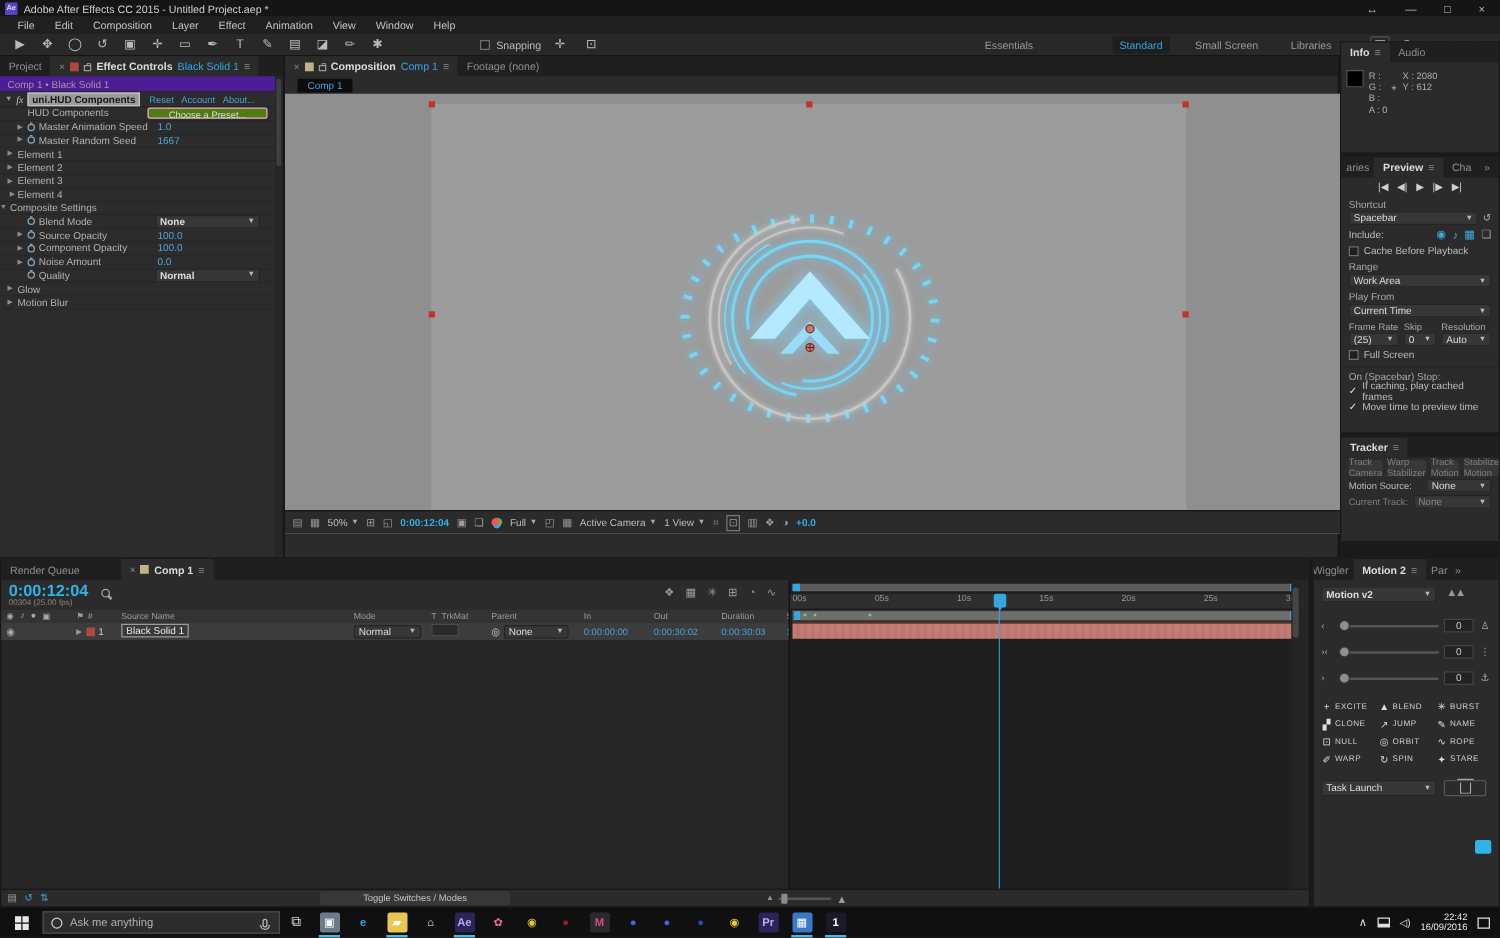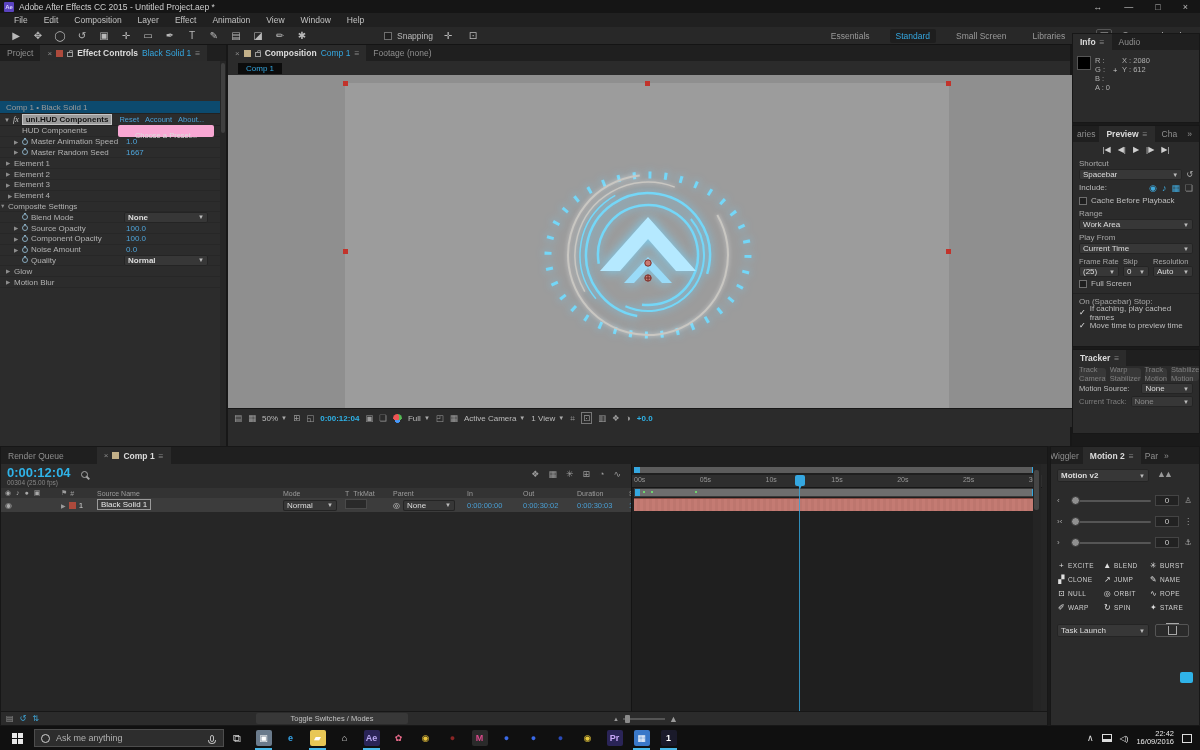--- a/index.html
+++ b/index.html
@@ -14,58 +14,58 @@
   #titlebar .title{color:#cfcfcf;font-size:8.5px;}
   #titlebar .wc{margin-left:auto;display:flex;gap:22px;color:#bdbdbd;font-size:9px;padding-right:8px;}
   #menubar{position:absolute;left:0;top:13px;width:1200px;height:14px;background:#202020;
     display:flex;align-items:center;padding-left:6px;}
   #menubar .mi{padding:0 8px;color:#c3c3c3;font-size:8.5px;}
   #toolbar{position:absolute;left:0;top:27px;width:1200px;height:18px;background:#282828;
     border-bottom:1px solid #141414;display:flex;align-items:center;padding:0 6px;gap:2px;}
   #toolbar .tool{width:20px;text-align:center;color:#b9b9b9;font-size:10px;}
   #toolbar .tb-right{margin-left:auto;display:flex;align-items:center;gap:10px;padding-right:8px;}
   .ws{color:#9a9a9a;font-size:8.5px;padding:2px 6px;}
-  .ws.active{color:#35a7e0;background:#1e1e1e;border-radius:2px;}
+  .ws.active{color:#35a7e0;background:#1e1e1e;border-radius:2px;margin-left:43px;}
   .cb{width:8px;height:8px;border:1px solid #6f6f6f;background:#1f1f1f;display:inline-block;}
   .mag{width:7px;height:7px;border:1.5px solid #a5a5a5;border-radius:50%;position:relative;display:inline-block;}
   .mag::after{content:'';position:absolute;width:4px;height:1.5px;background:#a5a5a5;transform:rotate(45deg);right:-3px;bottom:-1px;}
   .tabbar{display:flex;align-items:stretch;background:#1f1f1f;height:16px;font-size:8.5px;}
   .tab{display:flex;align-items:center;gap:4px;padding:0 7px;color:#8f8f8f;}
   .tab.active{background:#2b2b2b;color:#dcdcdc;}
   .tab .x{color:#8a8a8a;font-size:8px;}
   .tab .menu{color:#8a8a8a;}
   .tab .accent{color:#35a7e0;}
   .sw-red{width:7px;height:7px;background:#ad4a3c;display:inline-block;}
   .sw-tan{width:7px;height:7px;background:#c3b089;display:inline-block;}
   .mini-lock{width:6px;height:5px;border:1px solid #9a9a9a;position:relative;display:inline-block;margin-top:2px;}
   .mini-lock::before{content:'';position:absolute;left:1px;top:-3px;width:2px;height:2px;border:1px solid #9a9a9a;border-bottom:none;border-radius:2px 2px 0 0;}
   .dd-box{background:#373737;border-radius:2px;box-shadow:inset 0 0 0 1px #242424;color:#ddd;
     display:flex;align-items:center;padding:0 4px;height:11px;font-size:8px;}
   .dd-box .car{margin-left:auto;font-size:6px;color:#bbb;}
   .chk{font-size:8px;color:#c9c9c9;display:flex;align-items:center;gap:4px;}
   
   #fx-panel{position:absolute;left:0;top:45px;width:228px;height:401px;background:#2c2c2c;border-right:2px solid #171717;}
-  #fx-breadcrumb{height:13px;display:flex;align-items:center;padding-left:6px;color:#9b9b9b;font-size:8px;background:#0c4a6e;border-bottom:1px solid #222;margin-top:40px;}
+  #fx-breadcrumb{height:13px;display:flex;align-items:center;padding-left:6px;color:#9b9b9b;font-size:8px;background:#4c1d95;border-bottom:1px solid #222;}
   .fx-head{height:12px;display:flex;align-items:center;padding-left:4px;gap:3px;border-bottom:1px solid #232323;position:relative;}
   .fx-head .tw{font-size:6px;color:#999;}
   .fx-head .fx{font-style:italic;font-size:8px;color:#c9c9c9;font-family:"Liberation Serif",serif;}
   .fx-head .name{background:#9b9b9b;color:#151515;font-weight:bold;font-size:8px;padding:0 3px;border:1px solid #c4c4c4;}
   .fx-head .lnk{color:#4aa0d6;font-size:7.5px;}
   .fx-row{height:10.8px;display:flex;align-items:center;font-size:8px;color:#b2b2b2;
     border-bottom:1px solid rgba(0,0,0,.10);position:relative;padding-left:6px;}
   .fx-row .tw{width:8px;font-size:5.5px;color:#8d8d8d;flex:0 0 8px;}
   .sw{display:none;}
   .sw.show{display:inline-block;width:6px;height:6px;border:1px solid #86a9bd;border-radius:50%;margin-right:3px;position:relative;}
   .sw.show::before{content:'';position:absolute;top:-2px;left:1px;width:2px;height:1px;background:#86a9bd;}
   .fx-row .val{position:absolute;left:126px;color:#4ea4d9;}
   .fx-row .dd{display:none;}
   .fx-row .dd.show{display:flex;position:absolute;left:124px;width:84px;}
   .fx-row .btn{display:none;}
   .fx-row .btn.show{display:block;position:absolute;left:118px;width:96px;background:#4d7c0f;
-    border:6px solid #f9a8d4;border-radius:2px;text-align:center;color:#ddd;font-size:7.5px;height:9px;line-height:9px;}
+    border:1px solid #f9a8d4;border-radius:2px;text-align:center;color:#ddd;font-size:7.5px;height:9px;line-height:9px;}
   #fx-scroll{position:absolute;right:0;top:16px;width:6px;bottom:0;background:#252525;}
   #fx-scroll .thumb{position:absolute;top:2px;left:1px;width:4px;height:70px;background:#3f3f3f;border-radius:2px;}
   
   #comp-panel{position:absolute;left:228px;top:45px;width:844px;height:401px;background:#2b2b2b;border-right:2px solid #171717;}
   #comp-subtabs{height:14px;background:#2b2b2b;display:flex;align-items:center;padding-left:10px;}
   #comp-subtabs .chip{background:#0c0c0c;color:#35a7e0;font-size:8px;padding:1px 8px;}
   #viewer{position:absolute;left:0;top:30px;width:844px;height:352px;background:#8f8f8f;overflow:hidden;}
   #comp-frame{position:absolute;left:117px;top:8px;width:604px;height:337px;background:#9c9c9c;}
   .handle{position:absolute;width:5px;height:5px;background:#c2332b;}
   #viewer-status{position:absolute;left:0;bottom:0;width:844px;height:19px;background:#2b2b2b;

